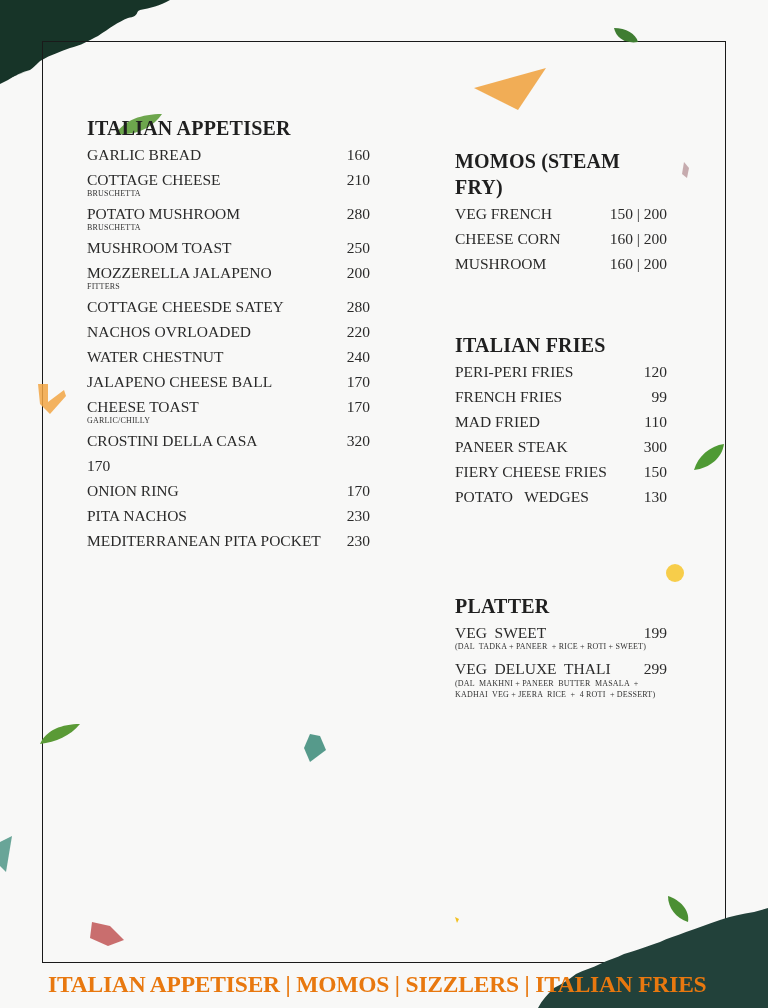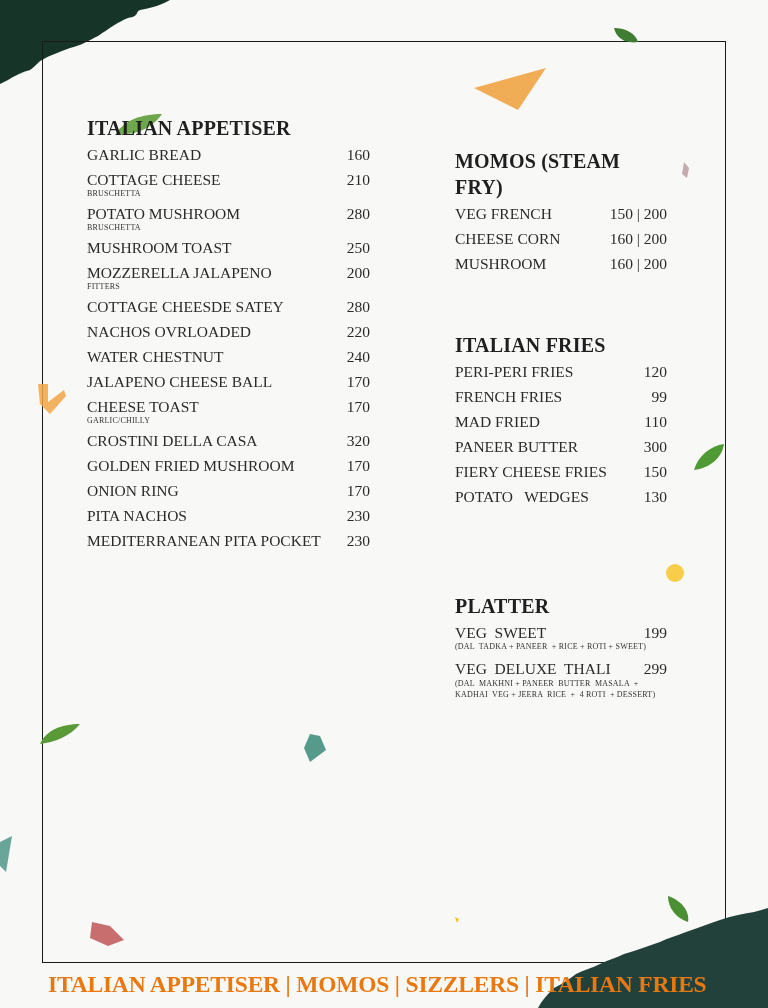--- a/index.html
+++ b/index.html
@@ -173,21 +173,20 @@
         <div class="item-sub">GARLIC/CHILLY</div>
       </li>
     <li class="item-block">
         <div class="item">
           <span class="item-name">CROSTINI DELLA CASA</span>
           <span class="item-price">320</span>
         </div>
       </li>
     <li class="item-block">
         <div class="item">
-          <span class="item-name">GOLDEN FRIED MUSHROOM</span>
           <span class="item-price">170</span>
         </div>
       </li>
     <li class="item-block">
         <div class="item">
           <span class="item-name">ONION RING</span>
           <span class="item-price">170</span>
         </div>
       </li>
     <li class="item-block">
@@ -245,21 +244,21 @@
         </div>
       </li>
     <li class="item-block">
         <div class="item">
           <span class="item-name">MAD FRIED</span>
           <span class="item-price">110</span>
         </div>
       </li>
     <li class="item-block">
         <div class="item">
-          <span class="item-name">PANEER BUTTER</span>
+          <span class="item-name">PANEER STEAK</span>
           <span class="item-price">300</span>
         </div>
       </li>
     <li class="item-block">
         <div class="item">
           <span class="item-name">FIERY CHEESE FRIES</span>
           <span class="item-price">150</span>
         </div>
       </li>
     <li class="item-block">

